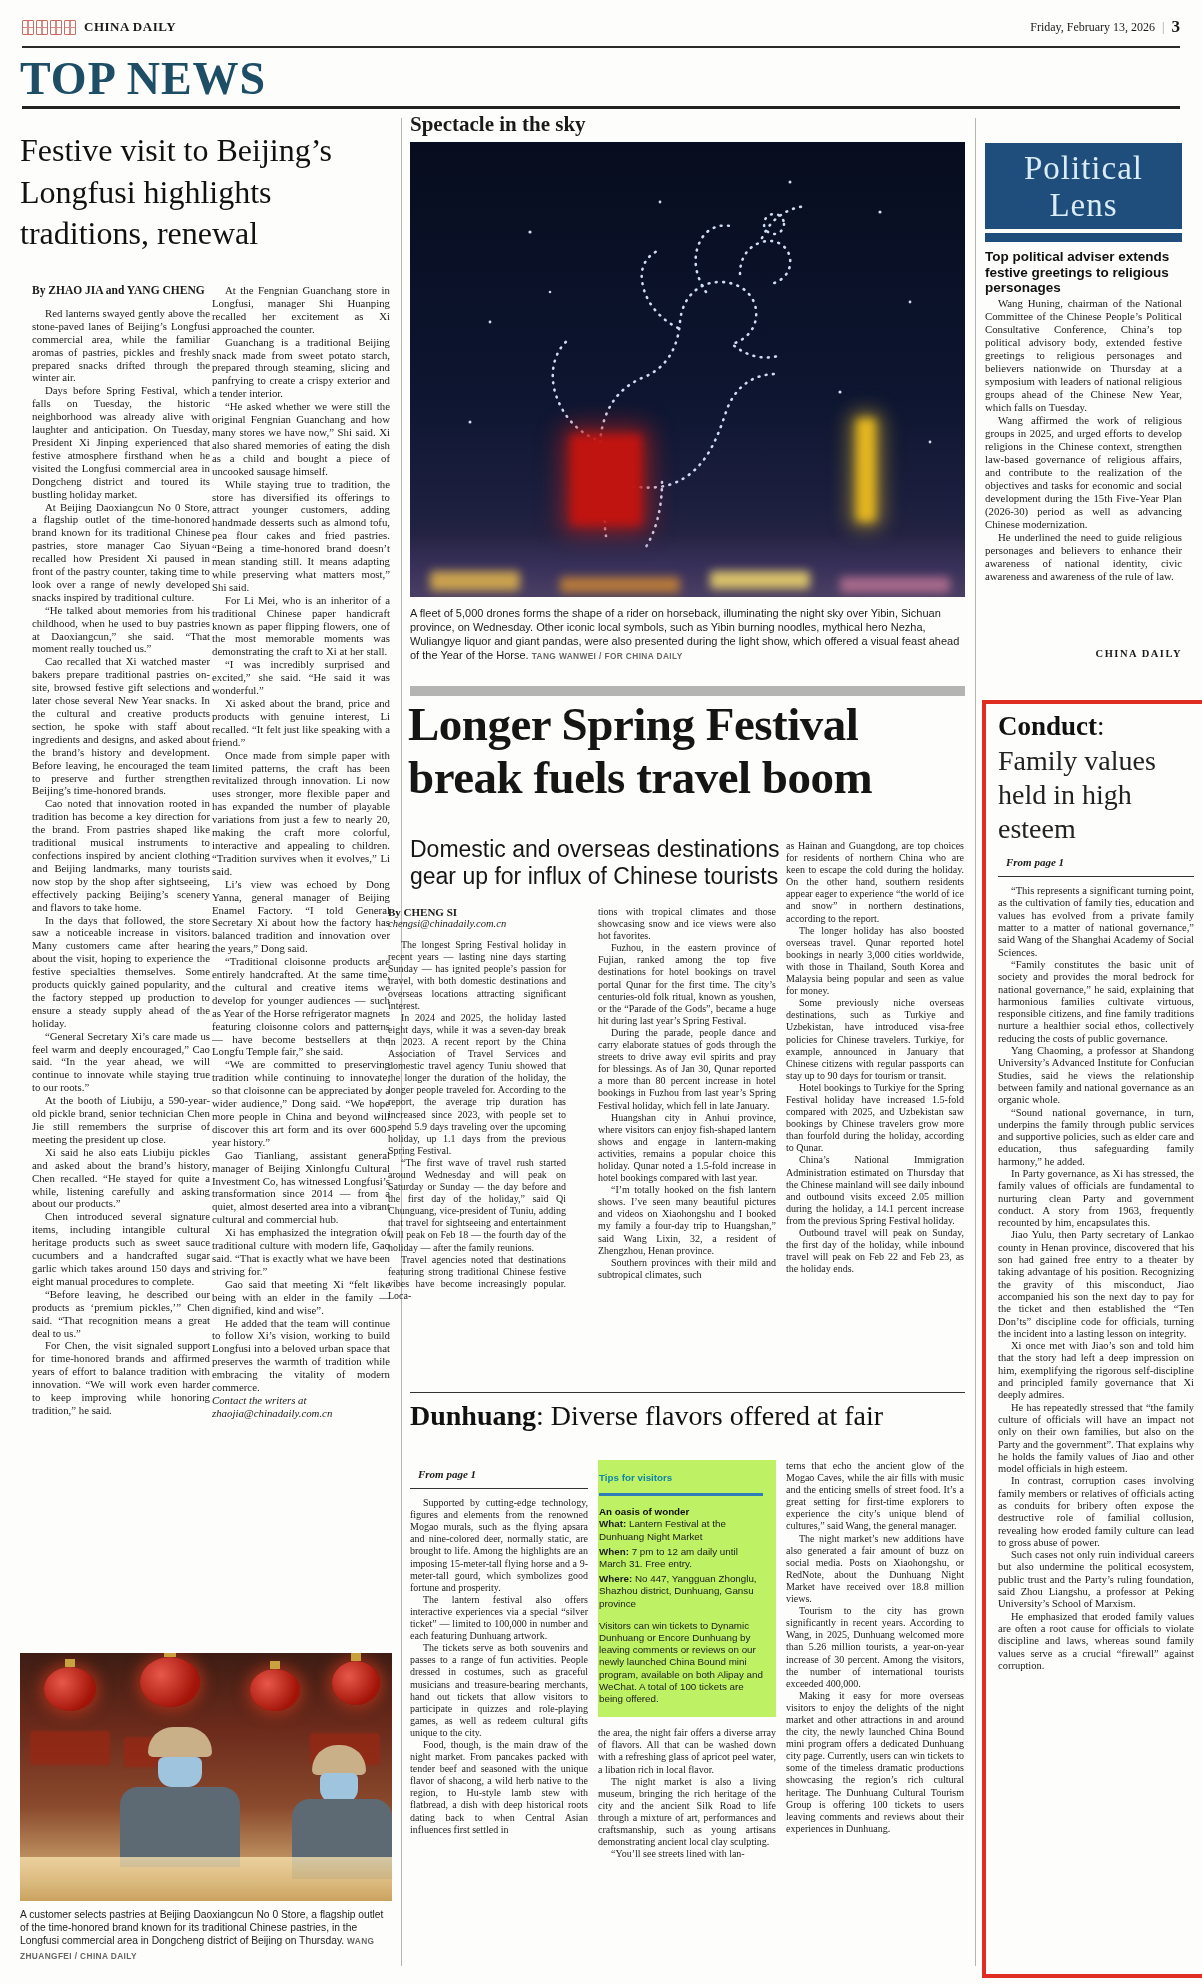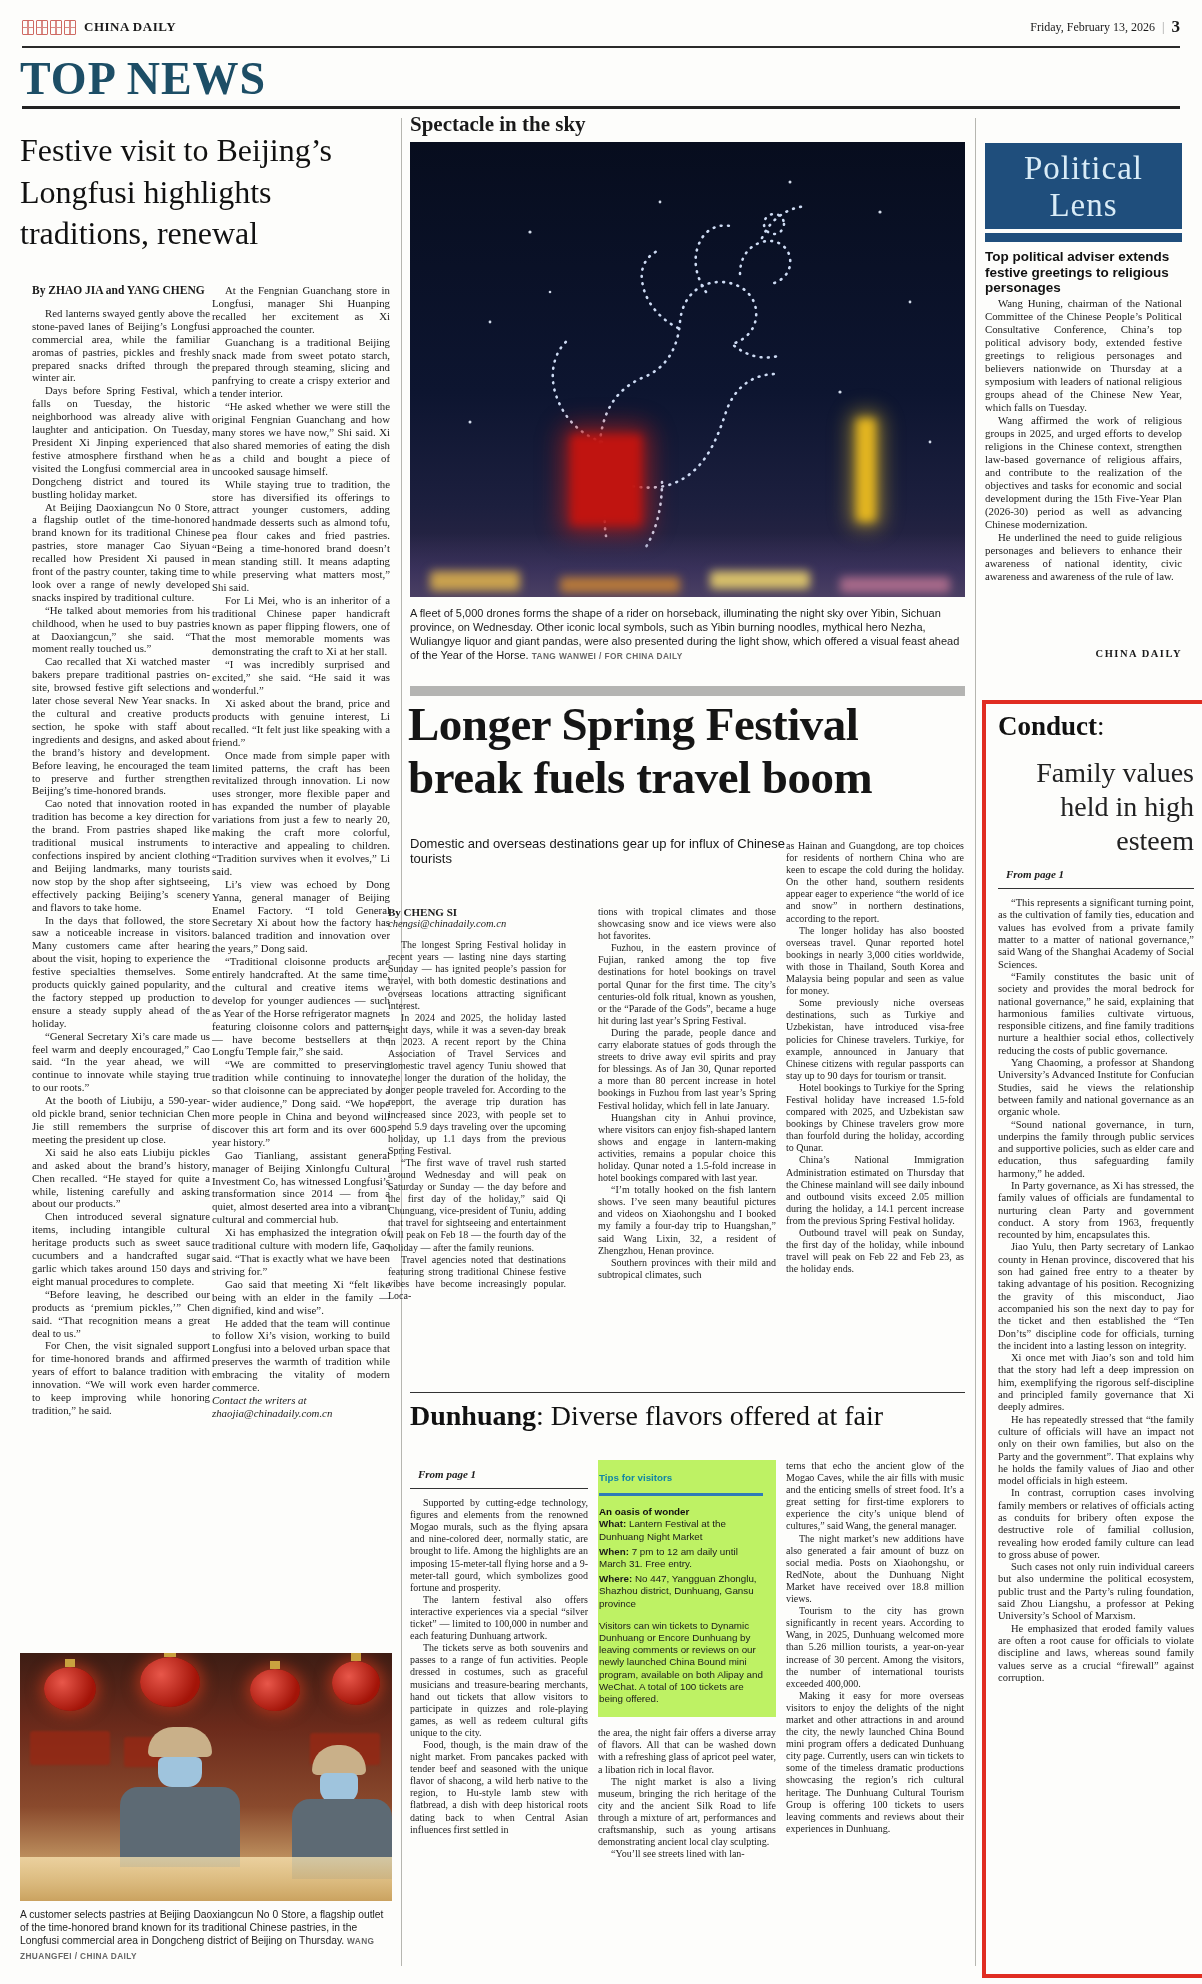--- a/index.html
+++ b/index.html
@@ -52,21 +52,21 @@
                background:linear-gradient(180deg,#070d1e 0%,#0d1530 55%,#1c1f3e 80%,#332a4a 100%);}
   .citylights{position:absolute;left:0;right:0;bottom:0;height:64px;
      background:linear-gradient(180deg,rgba(20,24,60,0) 0%,rgba(70,60,110,.5) 55%,#4a3f63 100%);}
   .blob{position:absolute;filter:blur(5px);border-radius:4px;}
   .drone-cap{position:absolute;left:410px;top:606px;width:555px;font-family:"Liberation Sans",sans-serif;
              font-size:11px;line-height:14px;color:#1c1c1c;}
   .graybar{position:absolute;left:410px;top:686px;width:555px;height:10px;background:#b4b4b2;}
   .trav-head{position:absolute;left:408px;top:698px;width:557px;font-size:47px;line-height:1.13;
              font-weight:bold;color:#151515;letter-spacing:-.5px;}
   .trav-sub{position:absolute;left:410px;top:836px;width:390px;font-family:"Liberation Sans",sans-serif;
-            font-size:13px;line-height:1.18;color:#161616;}
+            font-size:23px;line-height:1.18;color:#161616;}
   .trav-col{position:absolute;width:178px;overflow:hidden;font-size:10px;line-height:12.1px;}
   .trav-col1{left:388px;top:906px;height:486px;font-family:Liberation Serif, serif;}
   .trav-col2{left:598px;top:906px;height:486px;}
   .trav-col3{left:786px;top:840px;height:552px;}
   .byline2{font-weight:bold;font-size:11px;margin:0;text-indent:0;}
   .byline2-mail{font-style:italic;font-size:10.5px;margin:0 0 9px 0;text-indent:0;}
   .dun-rule{position:absolute;left:410px;top:1392px;width:555px;height:1px;background:#333;}
   .dun-head{position:absolute;left:410px;top:1400px;width:555px;font-size:28px;line-height:1.15;color:#111;}
   .dun-head b{font-weight:bold;}
   .dun-col{position:absolute;top:1460px;width:178px;height:502px;overflow:hidden;font-size:10px;line-height:12.1px;}
@@ -91,21 +91,21 @@
   .pl-bar{position:absolute;left:985px;top:233px;width:197px;height:9px;background:#1f4e7c;}
   .pl-head{position:absolute;left:985px;top:249px;width:197px;font-family:"Liberation Sans",sans-serif;
            font-weight:bold;font-size:13.5px;line-height:1.16;color:#111;}
   .pl-body{position:absolute;left:985px;top:297px;width:197px;font-size:10.8px;line-height:13px;}
   .pl-credit{position:absolute;left:985px;top:648px;width:197px;text-align:right;font-weight:bold;
              font-size:10.5px;letter-spacing:1.5px;}
   .conduct{position:absolute;left:982px;top:700px;width:196px;height:1254px;border:4px solid #e02d22;
            padding:8px 12px;overflow:hidden;background:#fdfdfb;}
   .con-kicker{font-size:27px;line-height:1.1;color:#111;}
   .con-kicker b{font-weight:bold;}
-  .con-head{font-size:28px;line-height:1.22;color:#222;margin-top:14px;text-align:right;}
+  .con-head{font-size:28px;line-height:1.22;color:#222;margin-top:2px;}
   .con-frompage{font-style:italic;font-weight:bold;font-size:11px;margin-top:10px;}
   .con-body{margin-top:2px;font-size:10.5px;line-height:12.3px;}
 </style>
 </head>
 <body>
 
 <div class="page">
 
   <div class="hdr">
     <span class="cnlogo">

